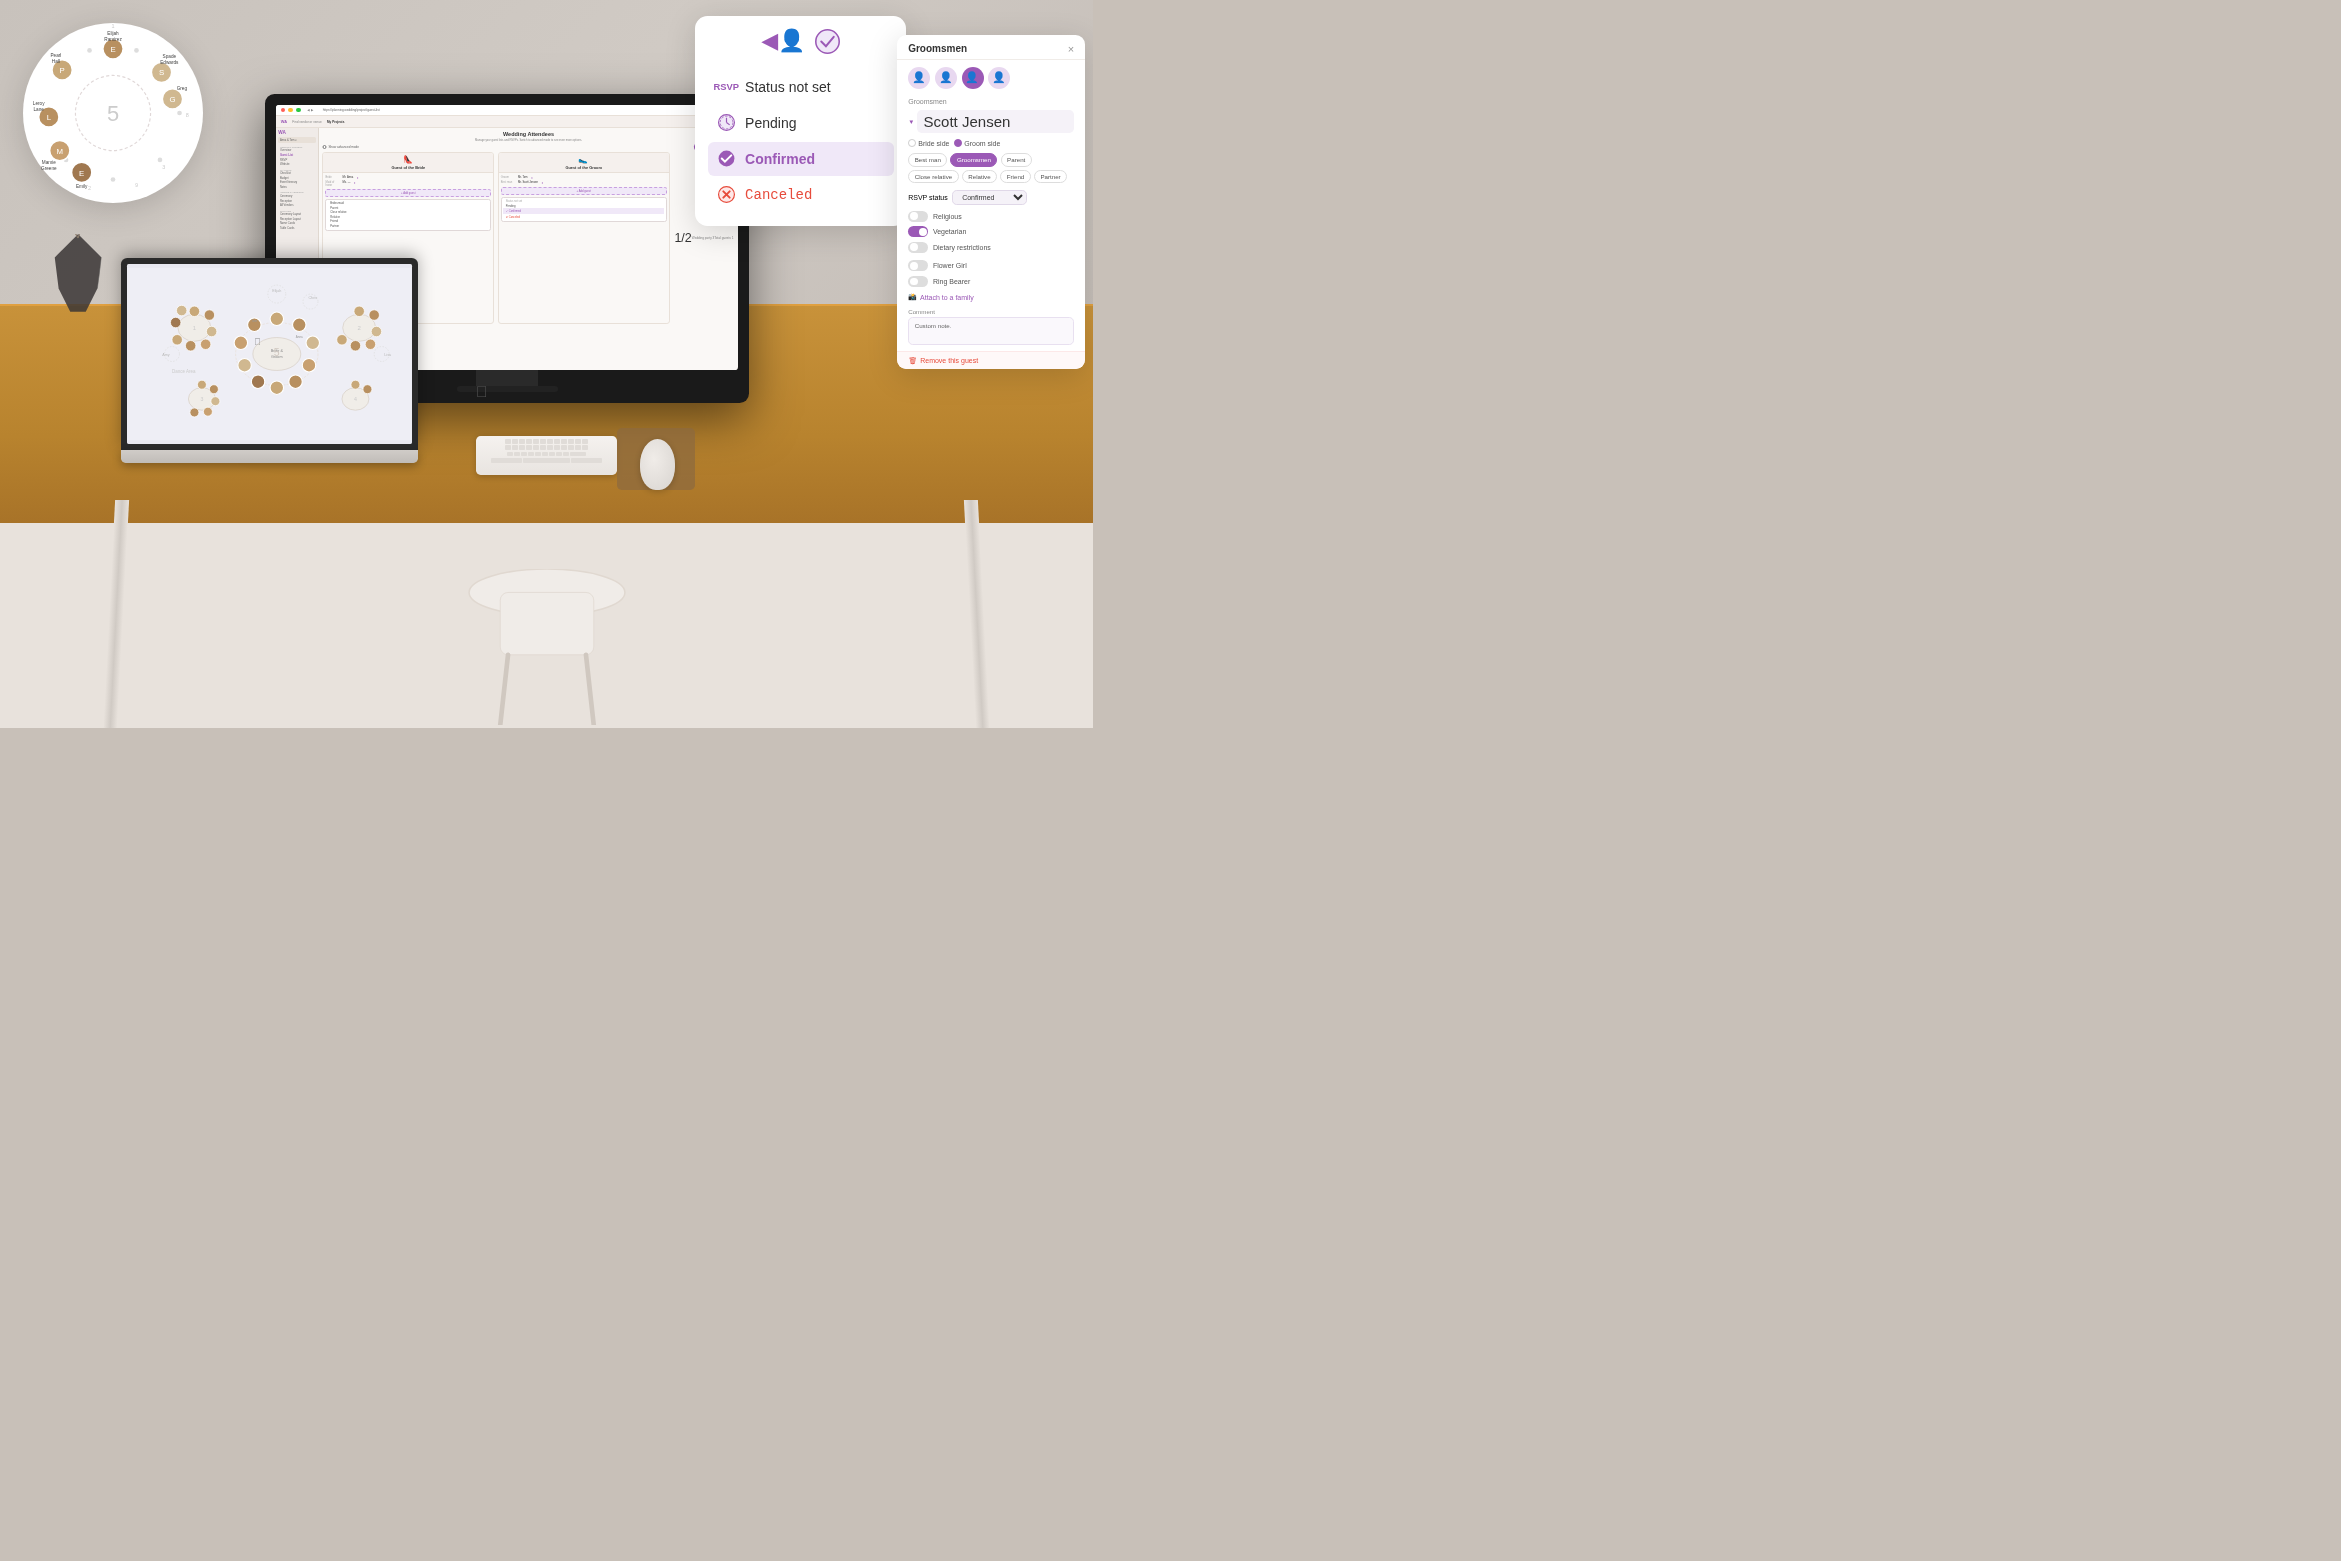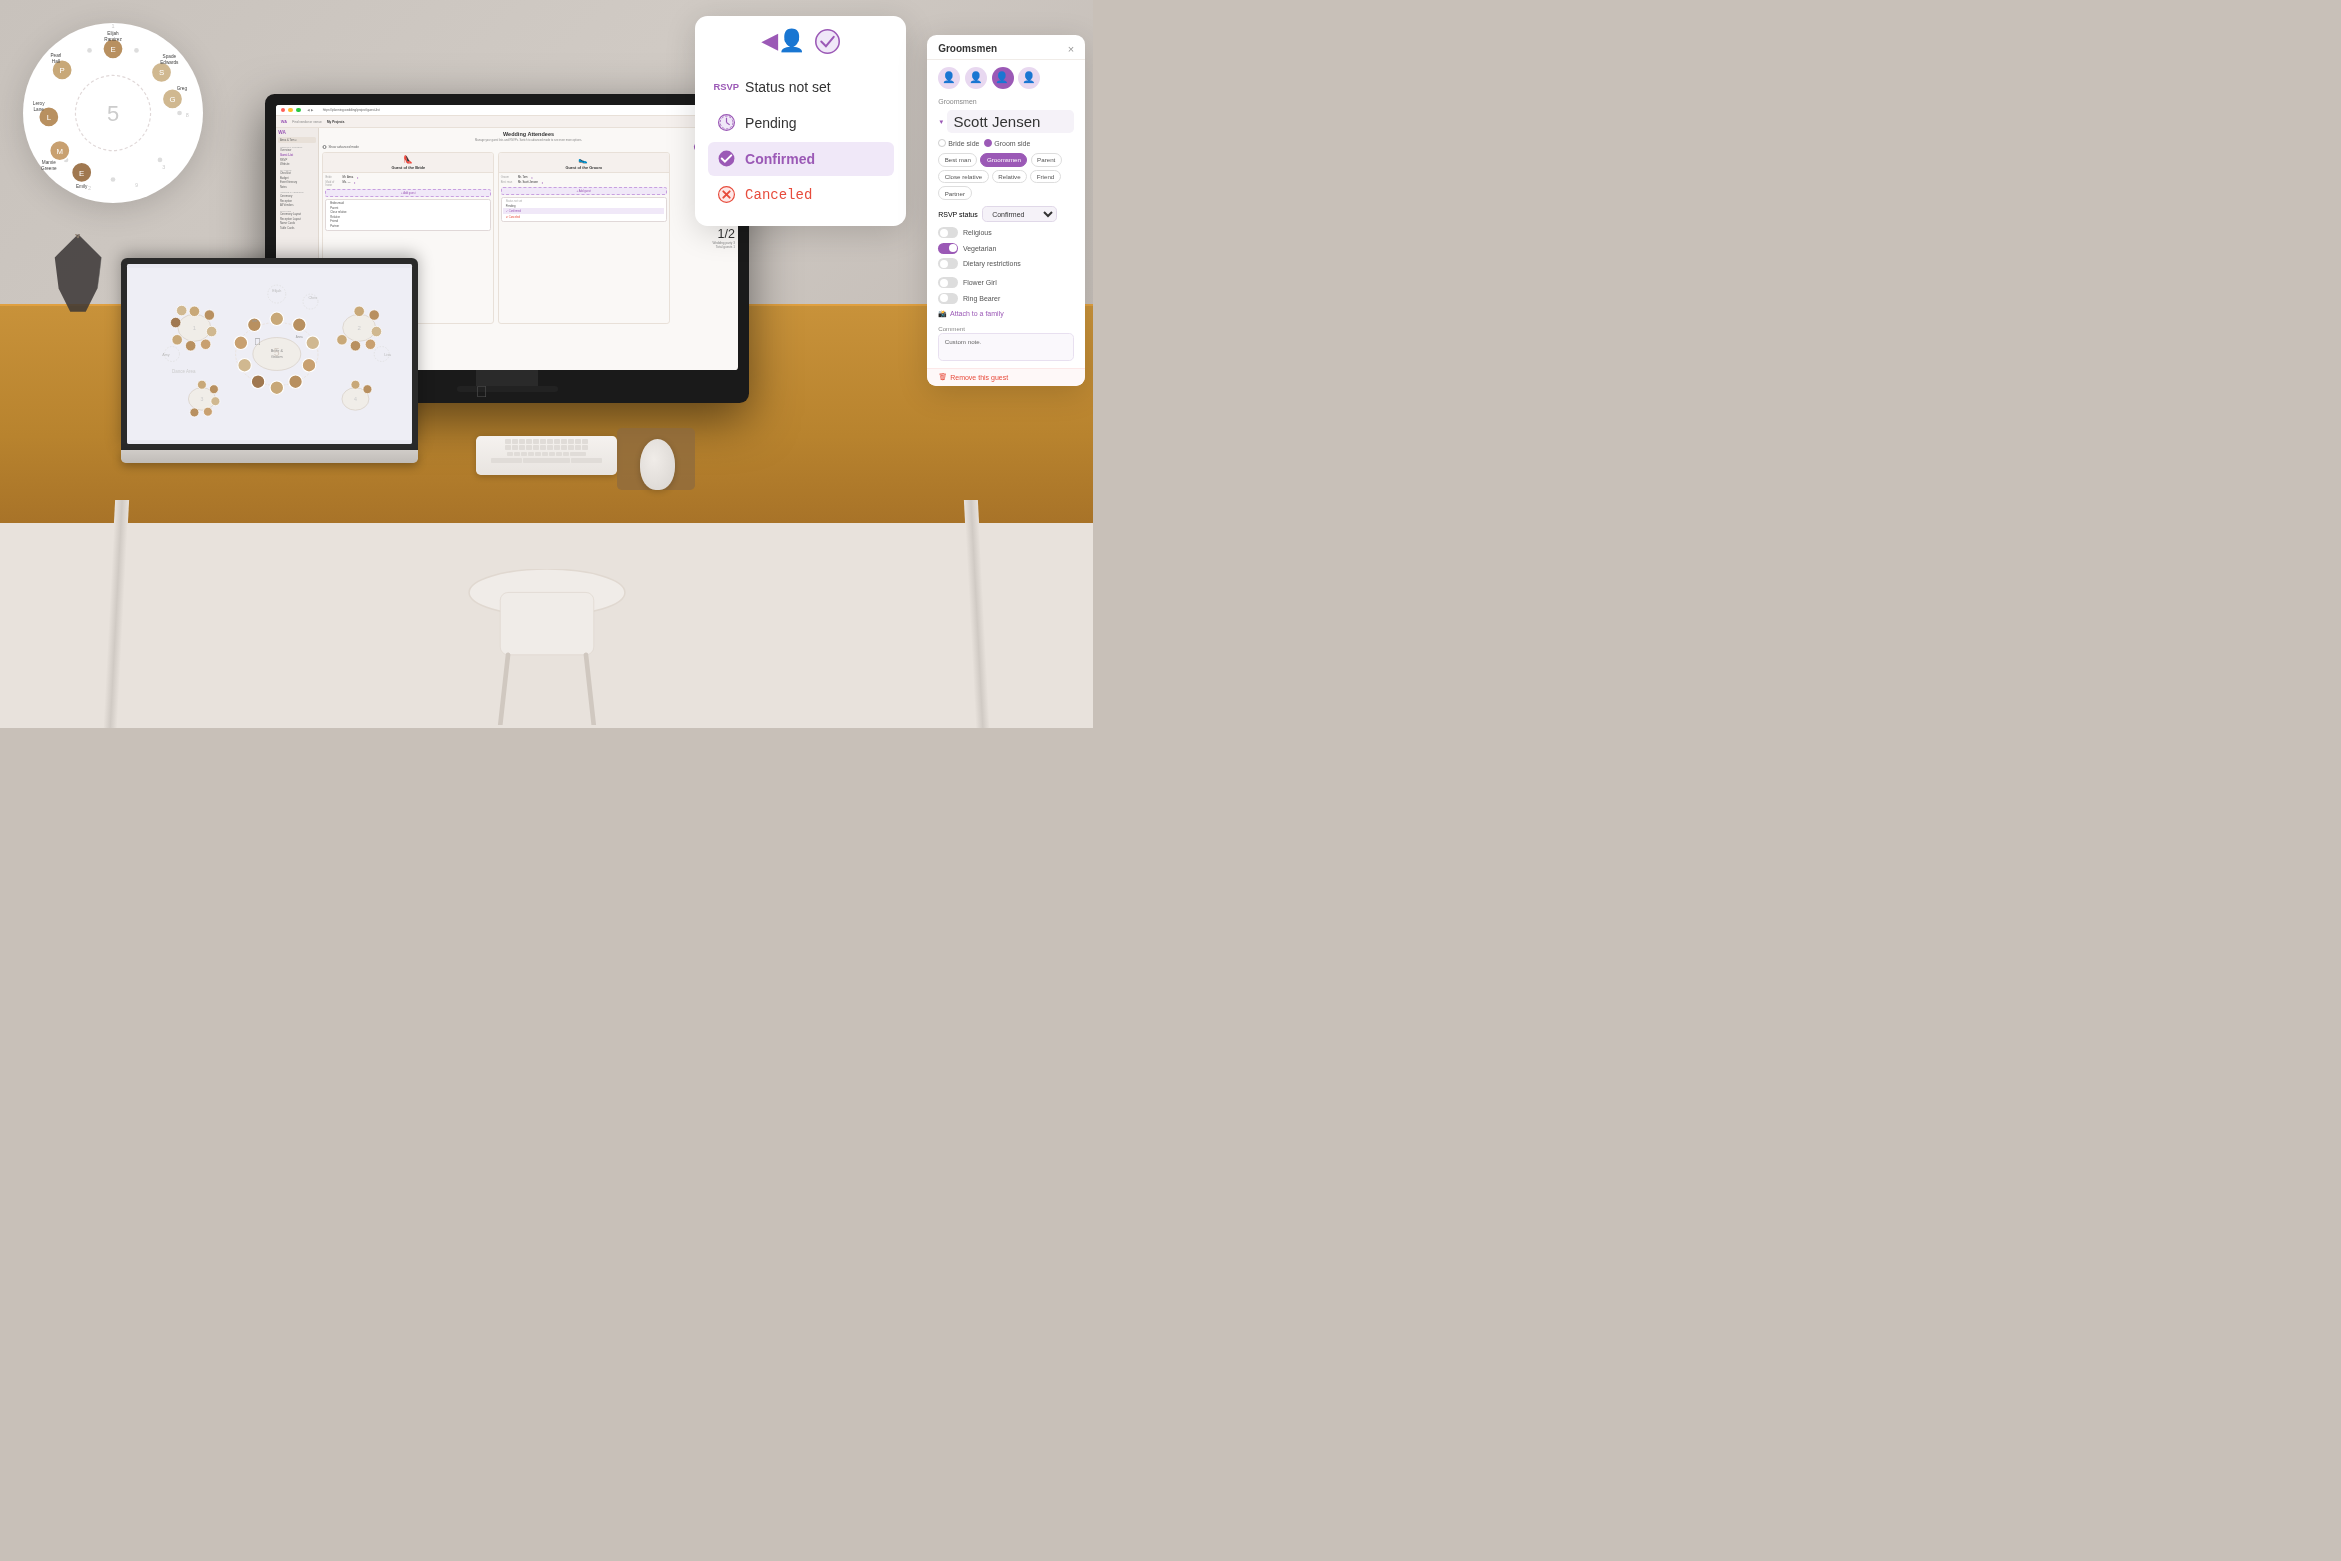--- a/index.html
+++ b/index.html
@@ -246,21 +246,21 @@
       align-items: center;
       justify-content: center;
       overflow: visible;
     }
 
     
     .groomsmen-panel {
       position: absolute;
       top: 35px;
       right: 7.8px;
-      width: 158px;
+      width: 188px;
       background: white;
       border-radius: 9.4px;
       box-shadow: 0 6.2px 31px rgba(0,0,0,0.15);
       z-index: 60;
       overflow: hidden;
     }
 
     .panel-header {
       display: flex;
       justify-content: space-between;
@@ -961,21 +961,21 @@
 
                   <div class="role-dropdown">
                     <div class="role-dropdown-item" style="color:#aaa;">Status not set</div>
                     <div class="role-dropdown-item">Pending</div>
                     <div class="role-dropdown-item selected">✓ Confirmed</div>
                     <div class="role-dropdown-item" style="color:#e74c3c;">✗ Canceled</div>
                   </div>
                 </div>
               </div>
 
-              <div style="width:62px;display:flex;flex-direction:column;align-items:flex-end;justify-content:center;">
+              <div style="width:62px;display:flex;flex-direction:row;align-items:center;justify-content:center;">
                 <div class="ratio-big">1/2</div>
                 <div class="ratio-label">Wedding party 3</div>
                 <div class="ratio-label">Total guests 1</div>
               </div>
             </div>
           </div>
         </div>
       </div>
     </div>
     <div class="monitor-base"></div>

